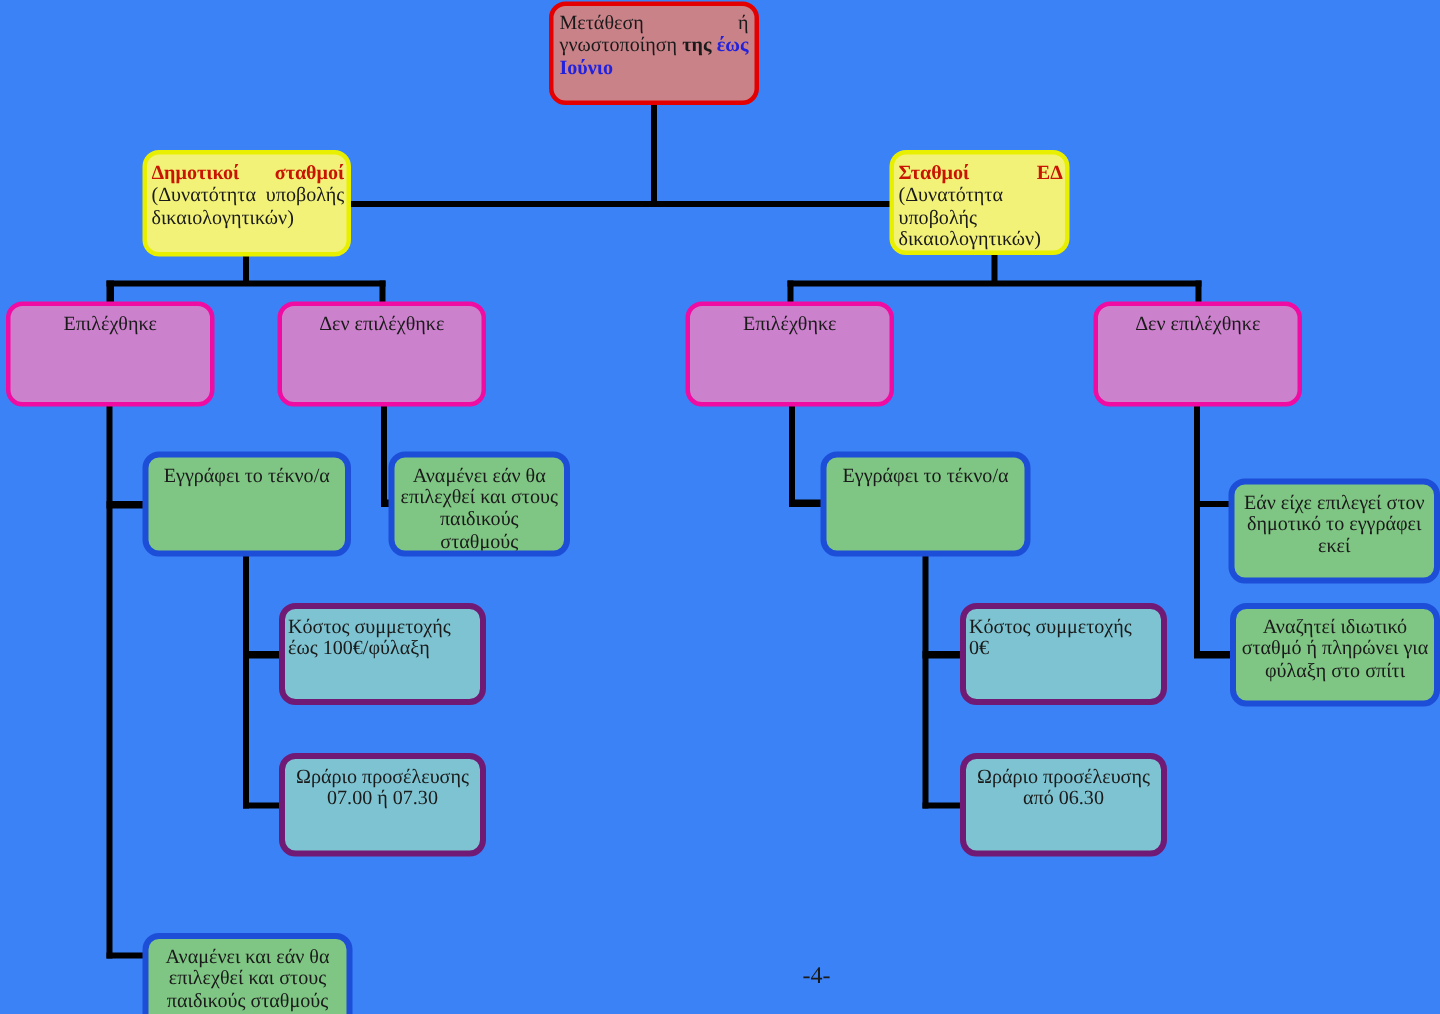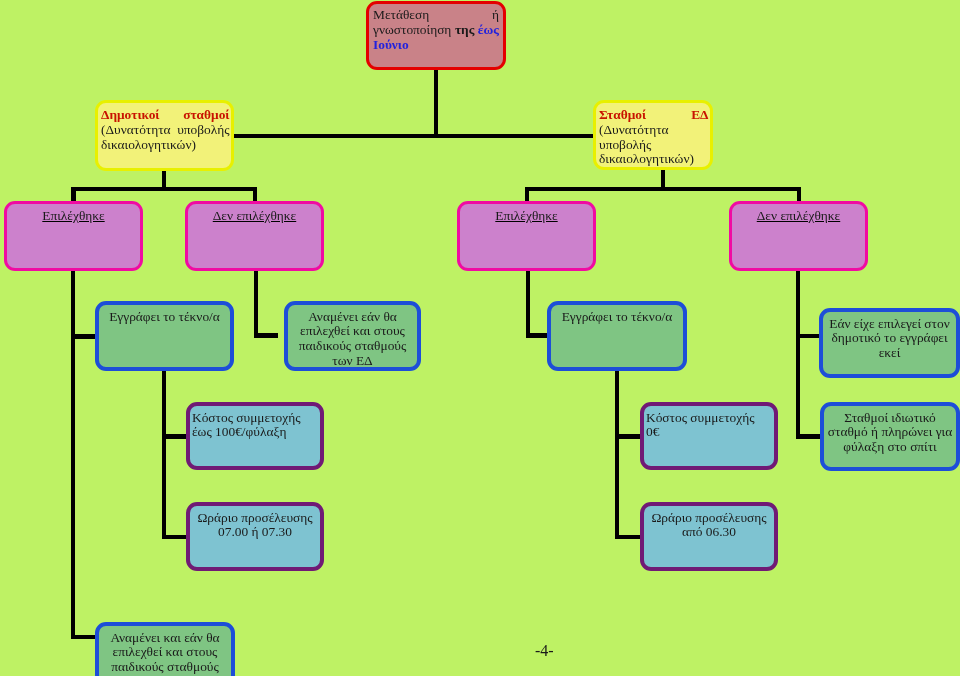--- a/index.html
+++ b/index.html
@@ -1,28 +1,28 @@
 <!DOCTYPE html>
 <html><head>
 <meta charset="utf-8">
 <style>
   html,body{margin:0;padding:0;background:#ffffff;}
   body{width:960px;height:676px;overflow:hidden;
        font-family:"Liberation Serif",serif;}
-  #stage{position:relative;width:960px;height:676px;background:#bef264;}
+  #stage{position:relative;width:960px;height:676px;background:#3b82f6;}
 
   .conn{position:absolute;background:#000000;}
 
   .node{position:absolute;box-sizing:border-box;border-style:solid;overflow:hidden;}
   .line{display:block;font-size:13.4px;line-height:14.8px;color:#1a1a1a;
         white-space:pre-wrap;transform:translateZ(0);}
 
   .node.red{background:#c98288;border:3px solid #e40000;border-radius:11px;}
   .node.yellow{background:#f2f279;border:3px solid #e8f000;border-radius:11px;}
-  .node.magenta{background:#cc81cc;border:3px solid #f00ba2;border-radius:11px;text-decoration:underline;}
+  .node.magenta{background:#cc81cc;border:3px solid #f00ba2;border-radius:11px;}
   .node.green{background:#7fc583;border:4px solid #1d4ed8;border-radius:11px;}
   .node.blue{background:#7ec3d1;border:4px solid #701a75;border-radius:11px;}
 
   .al-justify{text-align:justify;text-align-last:justify;}
   .al-center{text-align:center;}
   .al-left{text-align:left;}
 
   .r-red{color:#c81400;font-weight:bold;margin-top:48px;}
   .r-blue{color:#2222dd;font-weight:bold;font-family:Liberation Serif, serif;}
   .r-bold{font-weight:bold;}
@@ -83,44 +83,44 @@
 </div>
 <div class="node magenta" style="left:457px;top:201px;width:139px;height:70px;padding:4.5px 3.5px 0 3.5px;">
   <span class="line al-center"><span>Επιλέχθηκε</span></span>
 </div>
 <div class="node magenta" style="left:729px;top:201px;width:139px;height:70px;padding:4.5px 3.5px 0 3.5px;">
   <span class="line al-center"><span>Δεν επιλέχθηκε</span></span>
 </div>
 <div class="node green" style="left:95px;top:301px;width:139px;height:70px;padding:4.5px 3.5px 0 3.5px;">
   <span class="line al-center"><span>Εγγράφει το τέκνο/α</span></span>
 </div>
-<div class="node green" style="left:284px;top:301px;width:137px;height:70px;padding:4.5px 3.5px 0 3.5px;">
+<div class="node green" style="left:259px;top:301px;width:121px;height:70px;padding:4.5px 3.5px 0 3.5px;">
   <span class="line al-center"><span>Αναμένει εάν θα</span></span>
   <span class="line al-center"><span>επιλεχθεί και στους</span></span>
   <span class="line al-center"><span>παιδικούς σταθμούς</span></span>
   <span class="line al-center"><span>των ΕΔ</span></span>
 </div>
 <div class="node green" style="left:547px;top:301px;width:140px;height:70px;padding:4.5px 3.5px 0 3.5px;">
   <span class="line al-center"><span>Εγγράφει το τέκνο/α</span></span>
 </div>
-<div class="node green" style="left:819px;top:308px;width:141px;height:70px;padding:4.5px 3.5px 0 3.5px;">
+<div class="node green" style="left:819px;top:319px;width:141px;height:70px;padding:4.5px 3.5px 0 3.5px;">
   <span class="line al-center"><span>Εάν είχε επιλεγεί στον</span></span>
   <span class="line al-center"><span>δημοτικό το εγγράφει</span></span>
   <span class="line al-center"><span>εκεί</span></span>
 </div>
 <div class="node blue" style="left:186px;top:402px;width:138px;height:68px;padding:4.5px 3.5px 0 2.0px;">
   <span class="line al-left"><span>Κόστος συμμετοχής</span></span>
   <span class="line al-left"><span>έως 100€/φύλαξη</span></span>
 </div>
 <div class="node blue" style="left:640px;top:402px;width:138px;height:68px;padding:4.5px 3.5px 0 2.0px;">
   <span class="line al-left"><span>Κόστος συμμετοχής</span></span>
   <span class="line al-left"><span>0€</span></span>
 </div>
 <div class="node green" style="left:820px;top:402px;width:140px;height:69px;padding:4.5px 3.5px 0 3.5px;">
-  <span class="line al-center"><span>Σταθμοί ιδιωτικό</span></span>
+  <span class="line al-center"><span>Αναζητεί ιδιωτικό</span></span>
   <span class="line al-center"><span>σταθμό ή πληρώνει για</span></span>
   <span class="line al-center"><span>φύλαξη στο σπίτι</span></span>
 </div>
 <div class="node blue" style="left:186px;top:502px;width:138px;height:69px;padding:4.5px 3.5px 0 3.5px;">
   <span class="line al-center"><span>Ωράριο προσέλευσης</span></span>
   <span class="line al-center"><span>07.00 ή 07.30</span></span>
 </div>
 <div class="node blue" style="left:640px;top:502px;width:138px;height:69px;padding:4.5px 3.5px 0 3.5px;">
   <span class="line al-center"><span>Ωράριο προσέλευσης</span></span>
   <span class="line al-center"><span>από 06.30</span></span>

